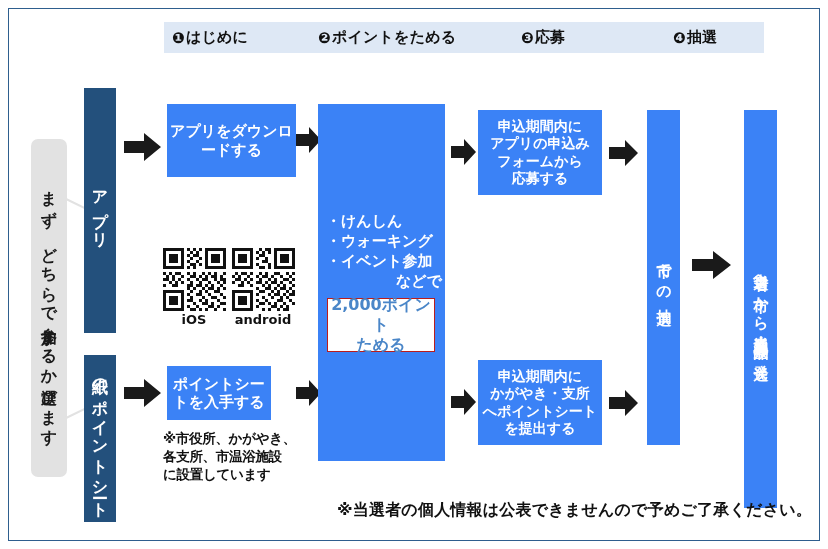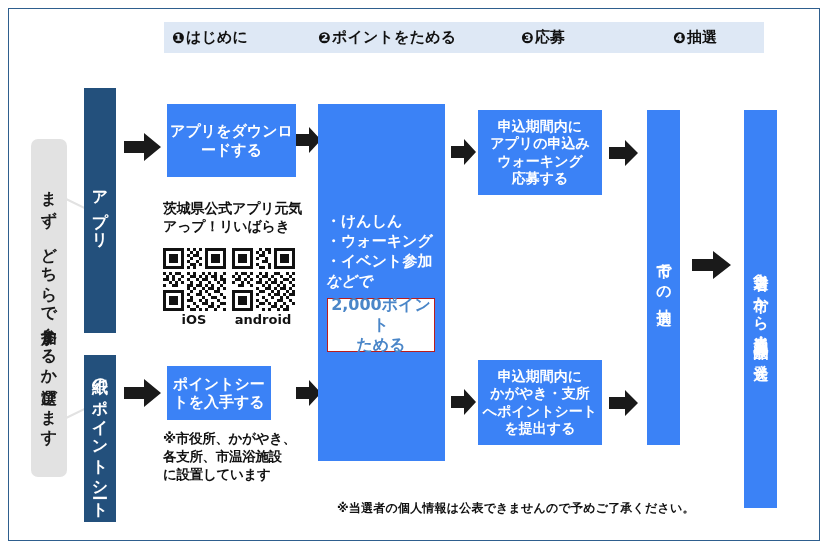--- a/index.html
+++ b/index.html
@@ -181,21 +181,21 @@
   }
   #points-list{
     position:absolute;
     left:326px;top:212px;width:116px;
     color:#ffffff;
     font-weight:bold;
     font-size:15px;
     line-height:1.33;
     text-align:left;
   }
-  #points-list .center{text-align:left;font-style:italic;}
+  #points-list .center{text-align:right;}
   #points-inset{
     position:absolute;
     left:327px;top:298px;
     width:108px;height:54px;
     background:#ffffff;
     border:1px solid #b91c1c;
     color:#4A86C8;
     font-weight:bold;
     font-size:16px;
     line-height:1.25;
@@ -230,21 +230,21 @@
   .arrow{
     position:absolute;
     width:0;height:0;
   }
   .arrow svg{display:block;}
 
   
   #footer-note{
     position:absolute;
     left:337px;top:500px;
-    font-size:12px;
+    font-size:16px;
     font-weight:bold;
     color:#111111;
     letter-spacing:0.2px;
     white-space:nowrap;
   }
 </style>
 </head>
 <body>
 
 <div id="canvas">
@@ -288,24 +288,20 @@
       </svg>
   </div>
   <div class="arrow" style="left:124px;top:378px;">
     <svg width="38" height="30" viewBox="0 0 38 30">
         <path d="M0 9 L20 9 L20 1 L37 15 L20 29 L20 21 L0 21 Z" fill="#1A1A1A"></path>
       </svg>
   </div>
 
   <div class="blue-box" id="box-download">
     <span>アプリをダウンロードする</span>
-  </div>
-  <div id="app-name">
-    <div>茨城県公式アプリ元気</div>
-    <div>アっプ！リいばらき</div>
   </div>
 
   <svg class="qr" id="qr-ios" viewBox="0 0 21 21">
     <rect width="21" height="21" fill="#ffffff"></rect>
     <g fill="#111111">
       <path d="M0 0h7v7H0zM1 1v5h5V1z M2 2h3v3H2z"></path>
       <path d="M14 0h7v7h-7zM15 1v5h5V1z M16 2h3v3h-3z"></path>
       <path d="M0 14h7v7H0zM1 15v5h5v-5z M2 16h3v3H2z"></path>
       <rect x="8" y="0" width="1" height="1"></rect>
         <rect x="10" y="0" width="1" height="1"></rect>
@@ -543,21 +539,21 @@
   <div class="arrow" style="left:451px;top:388px;">
     <svg width="26" height="28" viewBox="0 0 26 28">
         <path d="M0 8 L13 8 L13 1 L25 14 L13 27 L13 20 L0 20 Z" fill="#1A1A1A"></path>
       </svg>
   </div>
 
   <div class="blue-box" id="box-apply-app">
     <div>
       <div>申込期間内に</div>
       <div>アプリの申込み</div>
-      <div>ウォーキング</div>
+      <div>フォームから</div>
       <div>応募する</div>
     </div>
   </div>
   <div class="blue-box" id="box-apply-sheet">
     <div>
       <div>申込期間内に</div>
       <div>かがやき・支所</div>
       <div>へポイントシート</div>
       <div>を提出する</div>
     </div>

